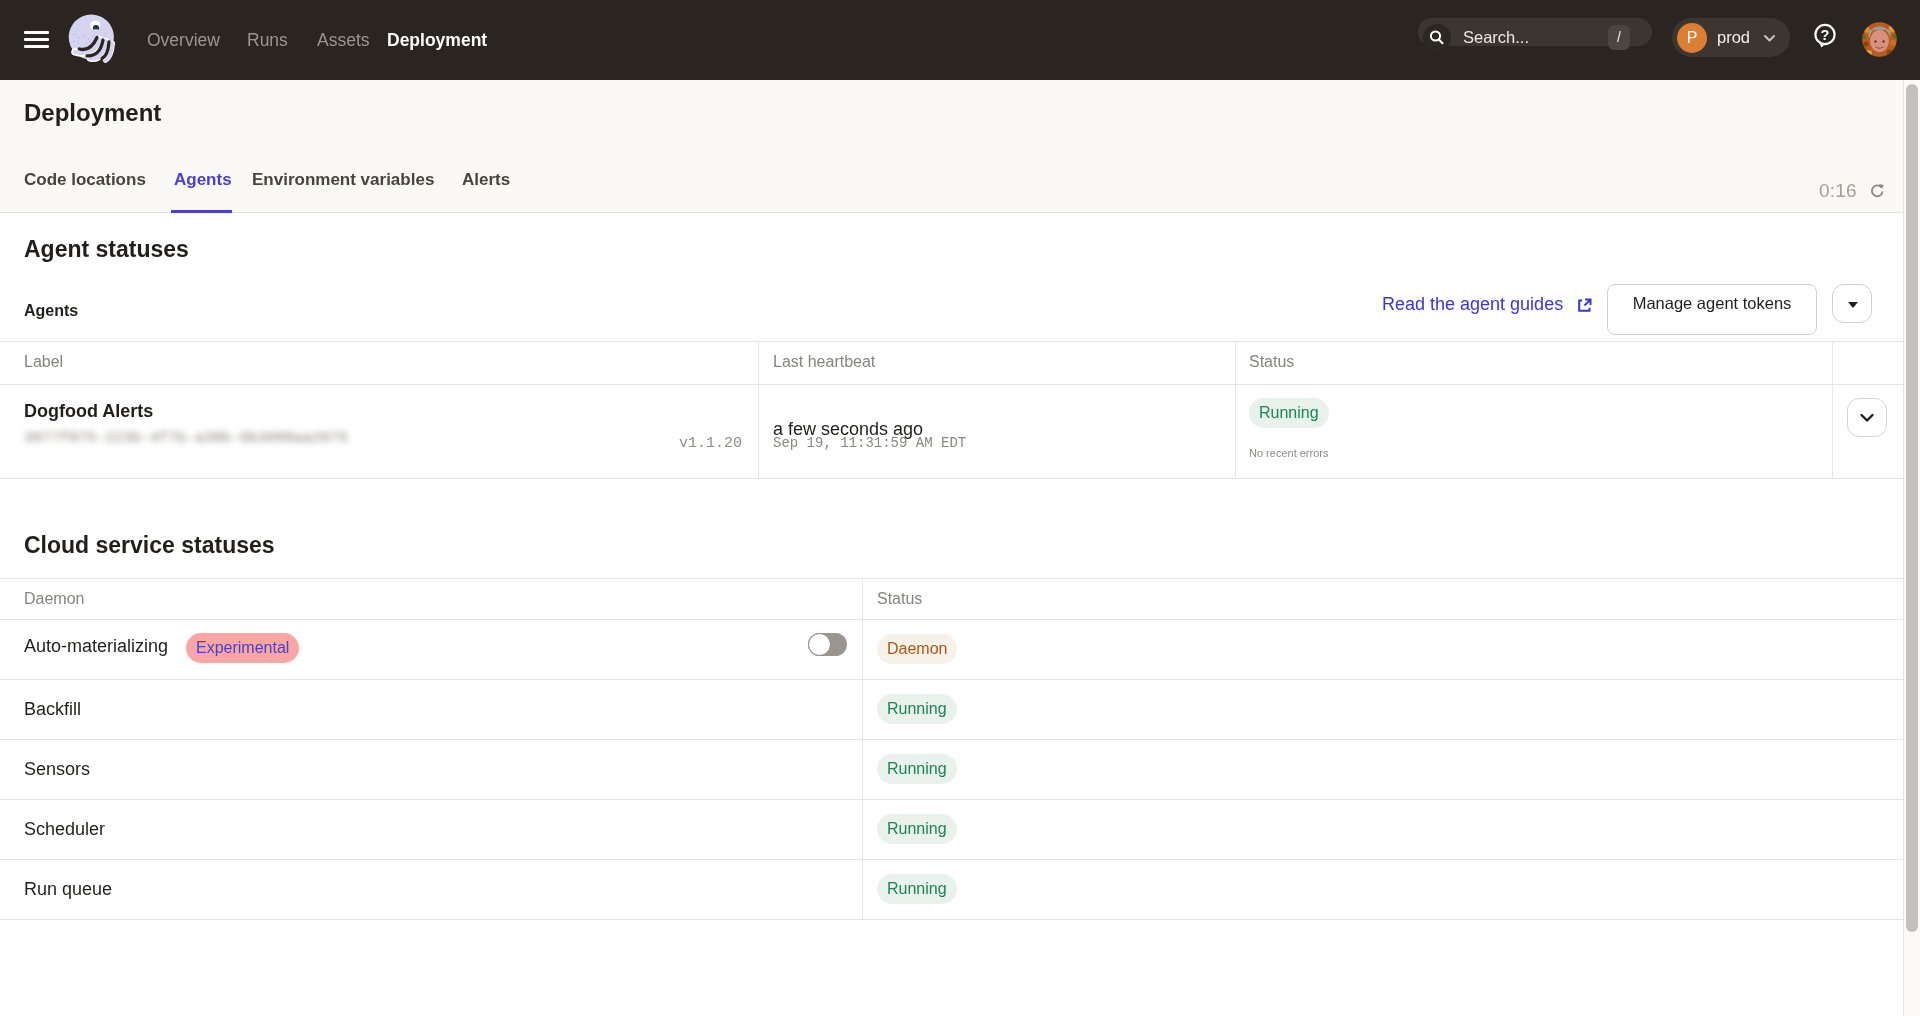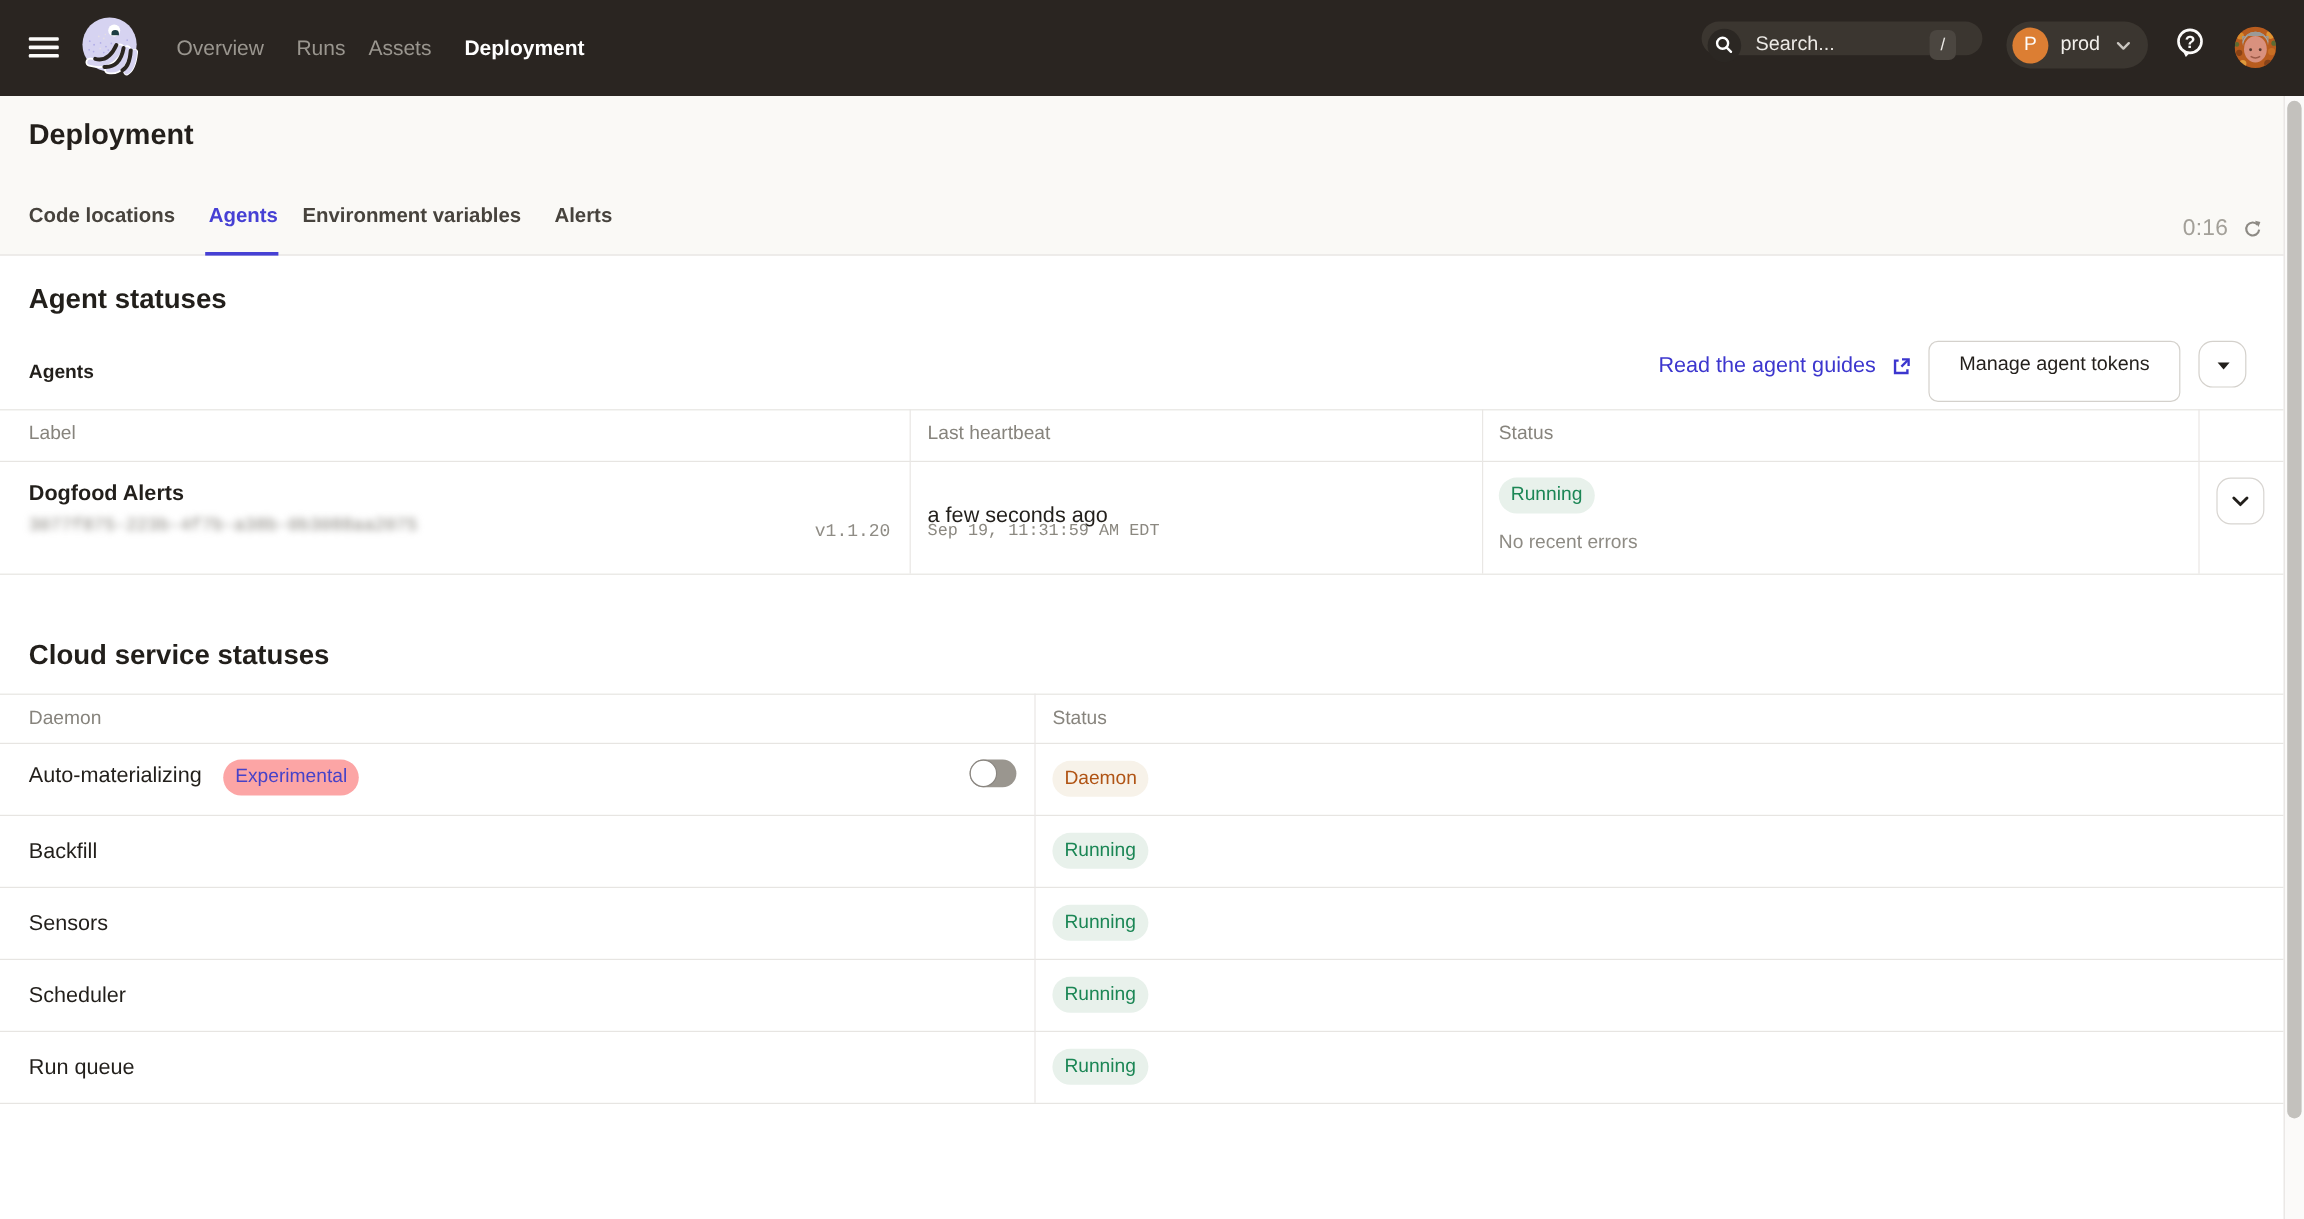--- a/index.html
+++ b/index.html
@@ -40,21 +40,21 @@
   
   .hline { position:absolute; left:0; width:1903px; height:1px; background:#E7E5E2; }
   .vline { position:absolute; width:1px; background:#E9E7E4; }
   .th { position:absolute; font-size:16px; color:#87847D; line-height:20px; }
   .cell18 { position:absolute; font-size:18px; color:#221F1B; line-height:24px; }
   .mono { font-family:"Liberation Mono", monospace; }
   .pill { position:absolute; height:30px; border-radius:15px; font-size:16px; line-height:30px; padding:0 10px; }
   .pill.green { background:#E8F1EB; color:#1B8655; }
   .pill.purple { background:#fca5a5; color:#4742C8; }
   .pill.orange { background:#F7F2E9; color:#B05415; }
-  .graytxt { position:absolute; font-size:16px; color:#8E8B84; line-height:20px; }
+  .graytxt { position:absolute; font-size:11px; color:#8E8B84; line-height:20px; }
   #blurred { position:absolute; left:24px; top:430px; font-size:15px; color:#86837C; filter:blur(3px); }
   #chev-btn { position:absolute; left:1847px; top:398px; width:40px; height:39px; border-radius:12px; border:1px solid #D8D5D1; background:#fff; }
 
   
   #toggle { position:absolute; left:808px; top:633px; width:39px; height:23px; border-radius:11.5px; background:#9A968F; }
   #knob { position:absolute; left:0px; top:0px; width:23px; height:23px; border-radius:50%; background:#FFFFFF; border:1px solid #8A8680; }
 
   
   #sbtrack { position:absolute; left:1903px; top:80px; width:17px; height:936px; background:#FBFAF9; border-left:1px solid #E6E4E1; z-index:50; }
   #sbthumb { position:absolute; left:2px; top:4px; width:12px; height:848px; border-radius:6px; background:#C3C1BD; }
@@ -95,21 +95,21 @@
       <circle cx="20.3" cy="20.3" r="0.7"></circle>
         <circle cx="24.5" cy="22" r="0.7"></circle>
       <circle cx="21.5" cy="30.5" r="0.7"></circle>
         <circle cx="25.8" cy="18.8" r="0.6"></circle>
     </g>
     <circle cx="33.2" cy="15.5" r="5" fill="#FFFFFF"></circle>
     <path d="M 30.9 19.4 L 30.9 17.9 A 3.1 2.9 0 0 1 37.1 17.7 L 37.15 19.4 Z" fill="#1C3D42"></path>
   </svg>
   <div class="navlink" style="left:147px">Overview</div>
   <div class="navlink" style="left:247px">Runs</div>
-  <div class="navlink" style="left:307px">Assets</div>
+  <div class="navlink" style="left:317px">Assets</div>
   <div class="navlink" id="nav-deploy" style="left:387px">Deployment</div>
 
   <div id="searchbox">
     <div id="magcircle">
       <svg width="28" height="28" viewBox="0 0 28 28">
           <circle cx="12.5" cy="12" r="4.6" stroke="#fff" stroke-width="2" fill="none"></circle>
           <line x1="15.8" y1="15.5" x2="19.5" y2="19.2" stroke="#fff" stroke-width="2" stroke-linecap="round"></line>
         </svg>
     </div>
     <div id="searchtxt">Search...</div>

